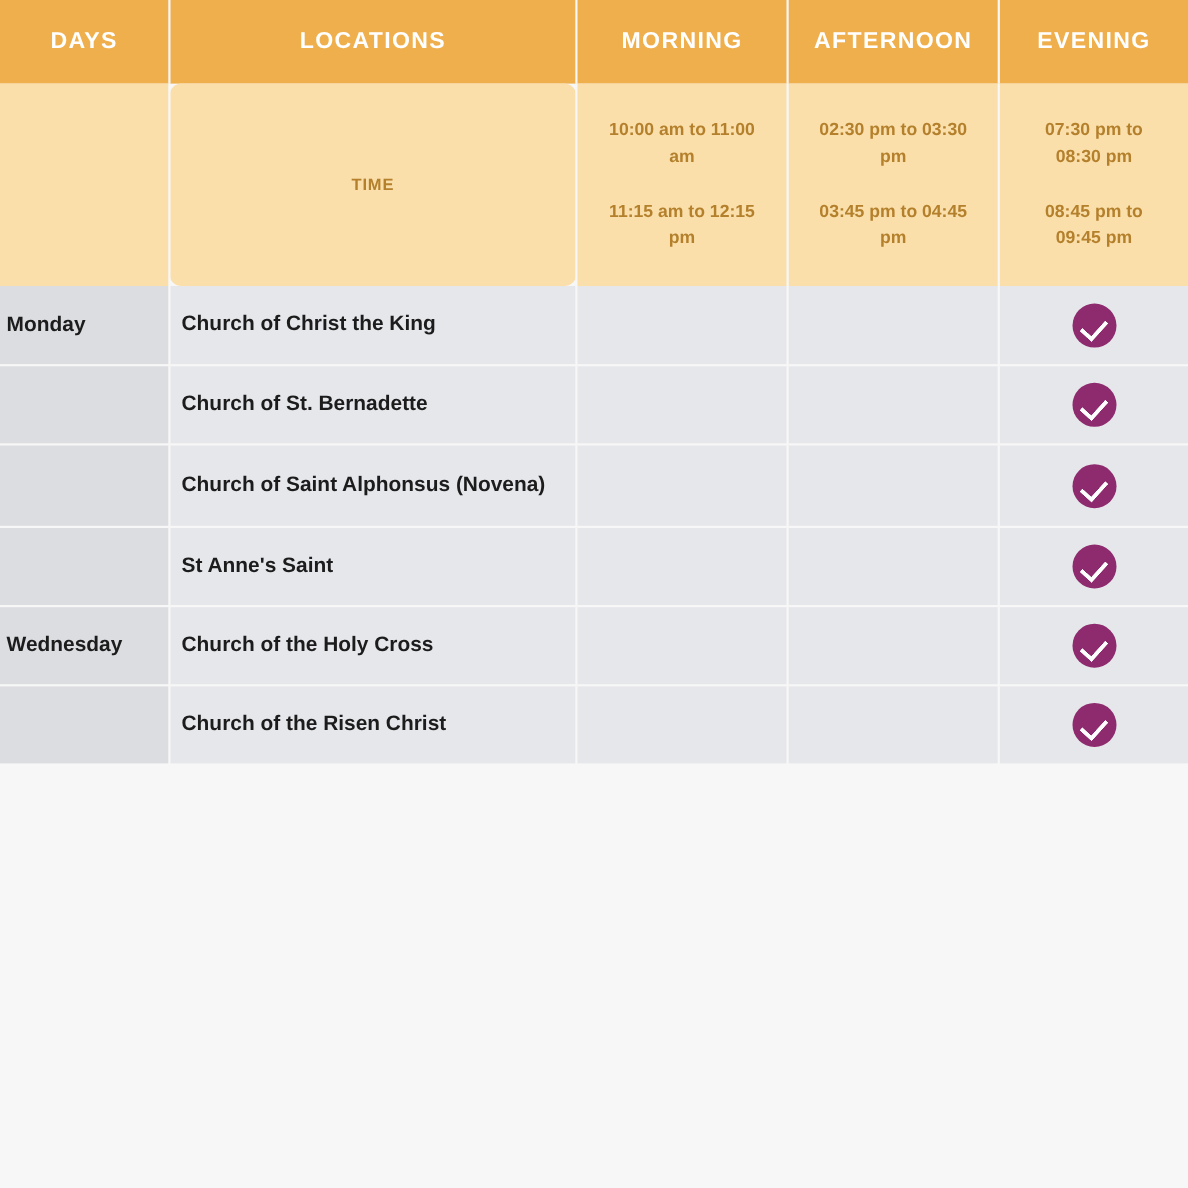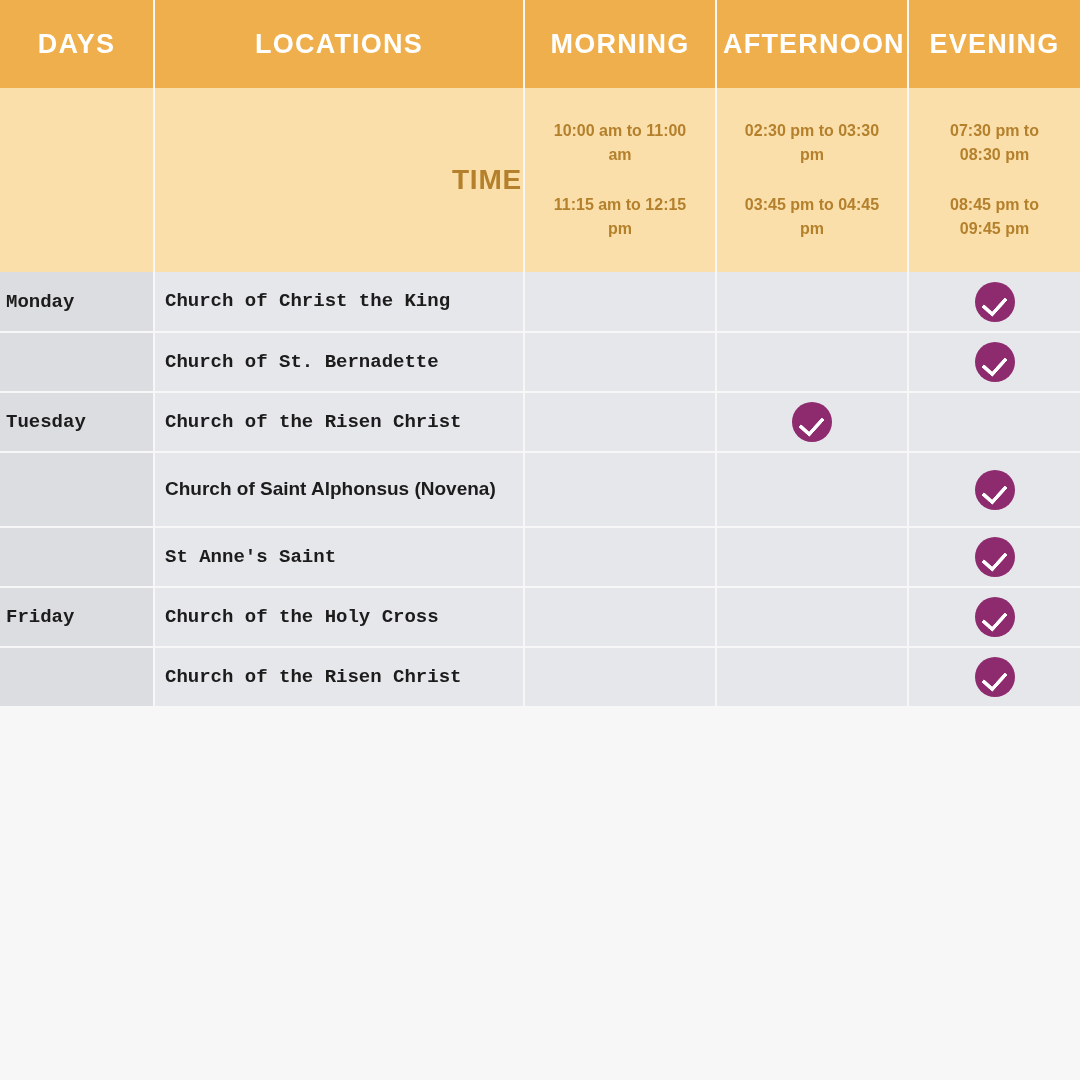--- a/index.html
+++ b/index.html
@@ -18,47 +18,48 @@
   }
   table.schedule col.c-days     { width: 154px; }
   table.schedule col.c-loc      { width: 370px; }
   table.schedule col.c-morning  { width: 192px; }
   table.schedule col.c-after    { width: 192px; }
   table.schedule col.c-evening  { width: 172px; }
 
   th.head {
     background: #efaf4c;
     color: #ffffff;
-    font-size: 27px;
+    font-size: 21px;
     font-weight: bold;
     letter-spacing: 1.2px;
-    height: 88px;
+    height: 76px;
     text-align: center;
     vertical-align: middle;
     border-right: 2px solid #f7f7f7;
     padding: 0 6px;
     box-sizing: border-box;
   }
   th.head:last-child { border-right: none; }
   th.head.left-col { text-align: center; }
 
   td.time-blank {
     background: #fadfab;
     border-right: 2px solid #f7f7f7;
   }
   td.time-label {
     background: #fadfab;
     color: #b4802c;
-    font-size: 28px;
+    font-size: 15px;
     font-weight: bold;
     letter-spacing: 0.8px;
-    text-align: right;
+    text-align: center;
     vertical-align: middle;
     border-right: 2px solid #f7f7f7;
     height: 168px;
+    border-radius: 11px;
   }
   td.time-slot {
     background: #fadfab;
     color: #b4802c;
     font-size: 16px;
     font-weight: bold;
     text-align: center;
     vertical-align: middle;
     border-right: 2px solid #f7f7f7;
     padding: 8px 10px;
@@ -116,21 +117,21 @@
     position: absolute;
     left: 12px;
     top: 10px;
     width: 11px;
     height: 19px;
     border: solid #ffffff;
     border-width: 0 4px 4px 0;
     transform: rotate(42deg);
     border-radius: 1px;
   }
-  .row-h1 { height: 60px; font-family: Liberation Mono, monospace; }
+  .row-h1 { height: 72px; }
   .row-h2 { height: 75px; }
 </style>
 </head>
 <body>
 
 <table class="schedule">
   <colgroup>
     <col class="c-days">
       <col class="c-loc">
       <col class="c-morning">
@@ -170,43 +171,36 @@
         <td class="mark-cell"></td>
         <td class="mark-cell"><span class="check"></span></td>
       </tr>
       <tr class="row-h1">
         <td class="day-cell"></td>
         <td class="loc-cell">Church of St. Bernadette</td>
         <td class="mark-cell"></td>
         <td class="mark-cell"></td>
         <td class="mark-cell"><span class="check"></span></td>
       </tr>
-      <tr class="row-h1">
-        <td class="day-cell">Tuesday</td>
-        <td class="loc-cell">Church of the Risen Christ</td>
-        <td class="mark-cell"></td>
-        <td class="mark-cell"><span class="check"></span></td>
-        <td class="mark-cell"></td>
-      </tr>
       <tr class="row-h2">
         <td class="day-cell"></td>
         <td class="loc-cell">Church of Saint Alphonsus (Novena)</td>
         <td class="mark-cell"></td>
         <td class="mark-cell"></td>
         <td class="mark-cell"><span class="check"></span></td>
       </tr>
       <tr class="row-h1">
         <td class="day-cell"></td>
         <td class="loc-cell">St Anne's Saint</td>
         <td class="mark-cell"></td>
         <td class="mark-cell"></td>
         <td class="mark-cell"><span class="check"></span></td>
       </tr>
       <tr class="row-h1">
-        <td class="day-cell">Friday</td>
+        <td class="day-cell">Wednesday</td>
         <td class="loc-cell">Church of the Holy Cross</td>
         <td class="mark-cell"></td>
         <td class="mark-cell"></td>
         <td class="mark-cell"><span class="check"></span></td>
       </tr>
       <tr class="row-h1">
         <td class="day-cell"></td>
         <td class="loc-cell">Church of the Risen Christ</td>
         <td class="mark-cell"></td>
         <td class="mark-cell"></td>

